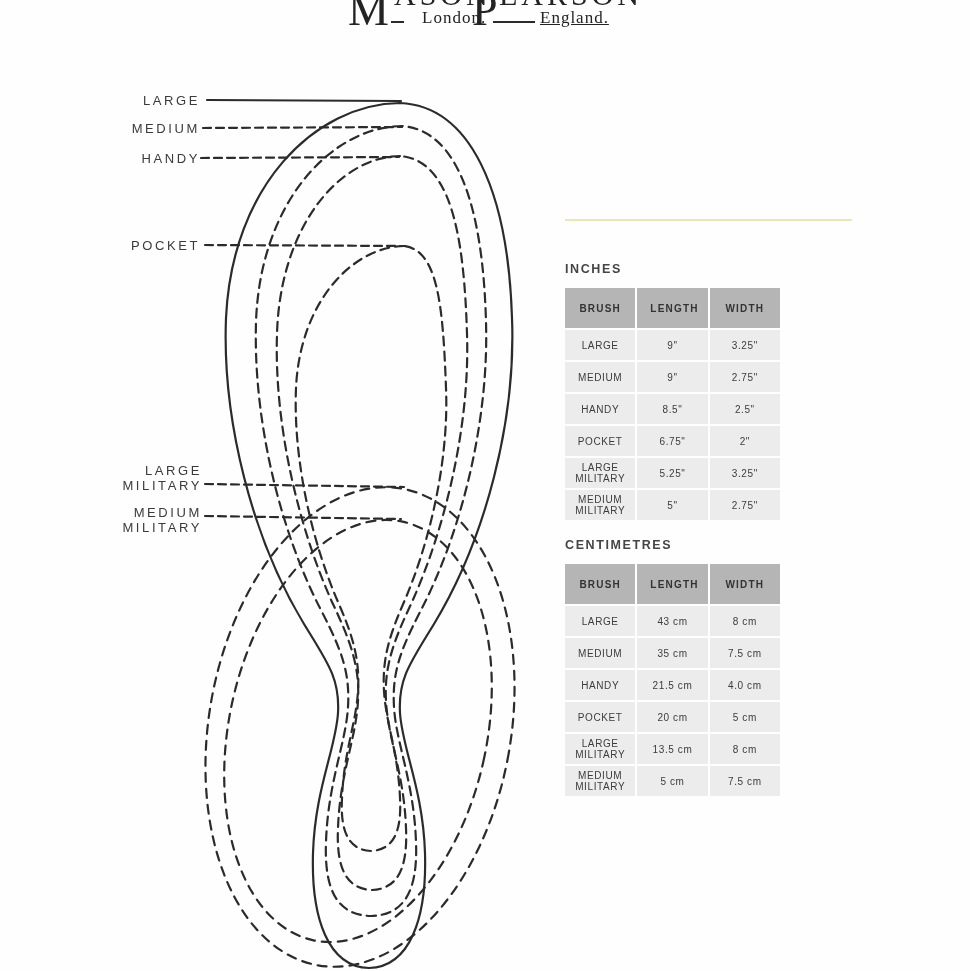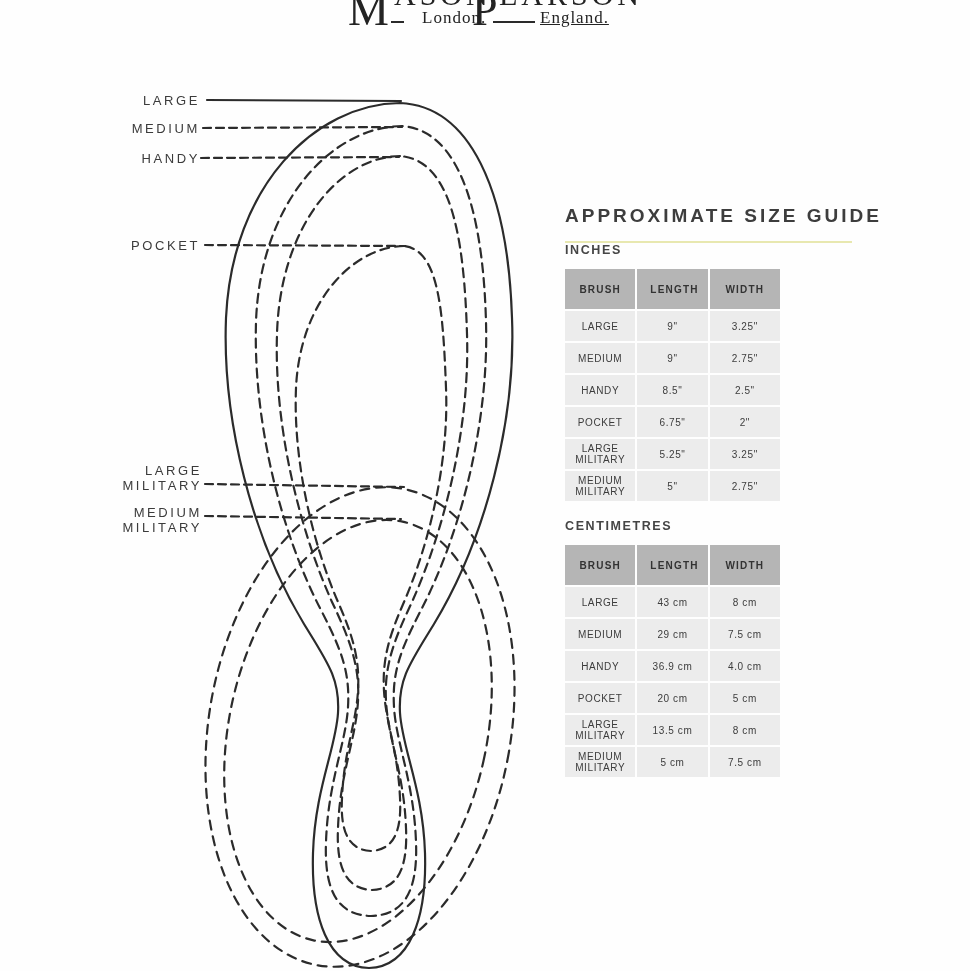--- a/index.html
+++ b/index.html
@@ -29,21 +29,21 @@
     letter-spacing:2.6px;line-height:15px;color:#3b3b3b;white-space:nowrap;
   }
 
   
   .guide{position:absolute;left:565px;top:205px;width:292px;}
   .guide-title{
     margin:0;font-size:19px;font-weight:600;letter-spacing:3px;
     color:#3d3d3d;white-space:nowrap;
   }
   .guide-rule{margin-top:14px;width:287px;height:2px;background:#e8e8b0;}
-  .table-block{width:219px;}
+  .table-block{margin-top:41px;width:219px;}
   .table-block + .table-block{margin-top:16px;}
   .table-title{
     font-size:12.5px;font-weight:bold;letter-spacing:1.6px;color:#454545;
     margin:0 0 10px 0;
   }
   table.size-table{
     border-collapse:separate;border-spacing:2px;width:219px;table-layout:fixed;
     margin-left:-2px;
   }
   table.size-table th{
@@ -131,21 +131,20 @@
           <div>MILITARY</div>
         </div>
         <div class="brush-label" style="top: 505px; right: 768px;">
           <div>MEDIUM</div>
           <div>MILITARY</div>
         </div>
       </div>
   </div>
 
   <section class="guide">
-    <h1 class="guide-title">APPROXIMATE SIZE GUIDE</h1>
     <div class="guide-rule"></div>
     <div id="tables">
         <div class="table-block">
           <div class="table-title">INCHES</div>
           <table class="size-table">
             <thead>
               <tr>
                 <th>BRUSH</th>
                 <th>LENGTH</th>
                 <th>WIDTH</th>
@@ -196,26 +195,26 @@
               </tr>
             </thead>
             <tbody>
               <tr>
                 <td>LARGE</td>
                 <td>43 cm</td>
                 <td>8 cm</td>
               </tr>
               <tr>
                 <td>MEDIUM</td>
-                <td>29 cm</td>
+                <td>35 cm</td>
                 <td>7.5 cm</td>
               </tr>
               <tr>
                 <td>HANDY</td>
-                <td>36.9 cm</td>
+                <td>21.5 cm</td>
                 <td>4.0 cm</td>
               </tr>
               <tr>
                 <td>POCKET</td>
                 <td>20 cm</td>
                 <td>5 cm</td>
               </tr>
               <tr>
                 <td>LARGE MILITARY</td>
                 <td>13.5 cm</td>

